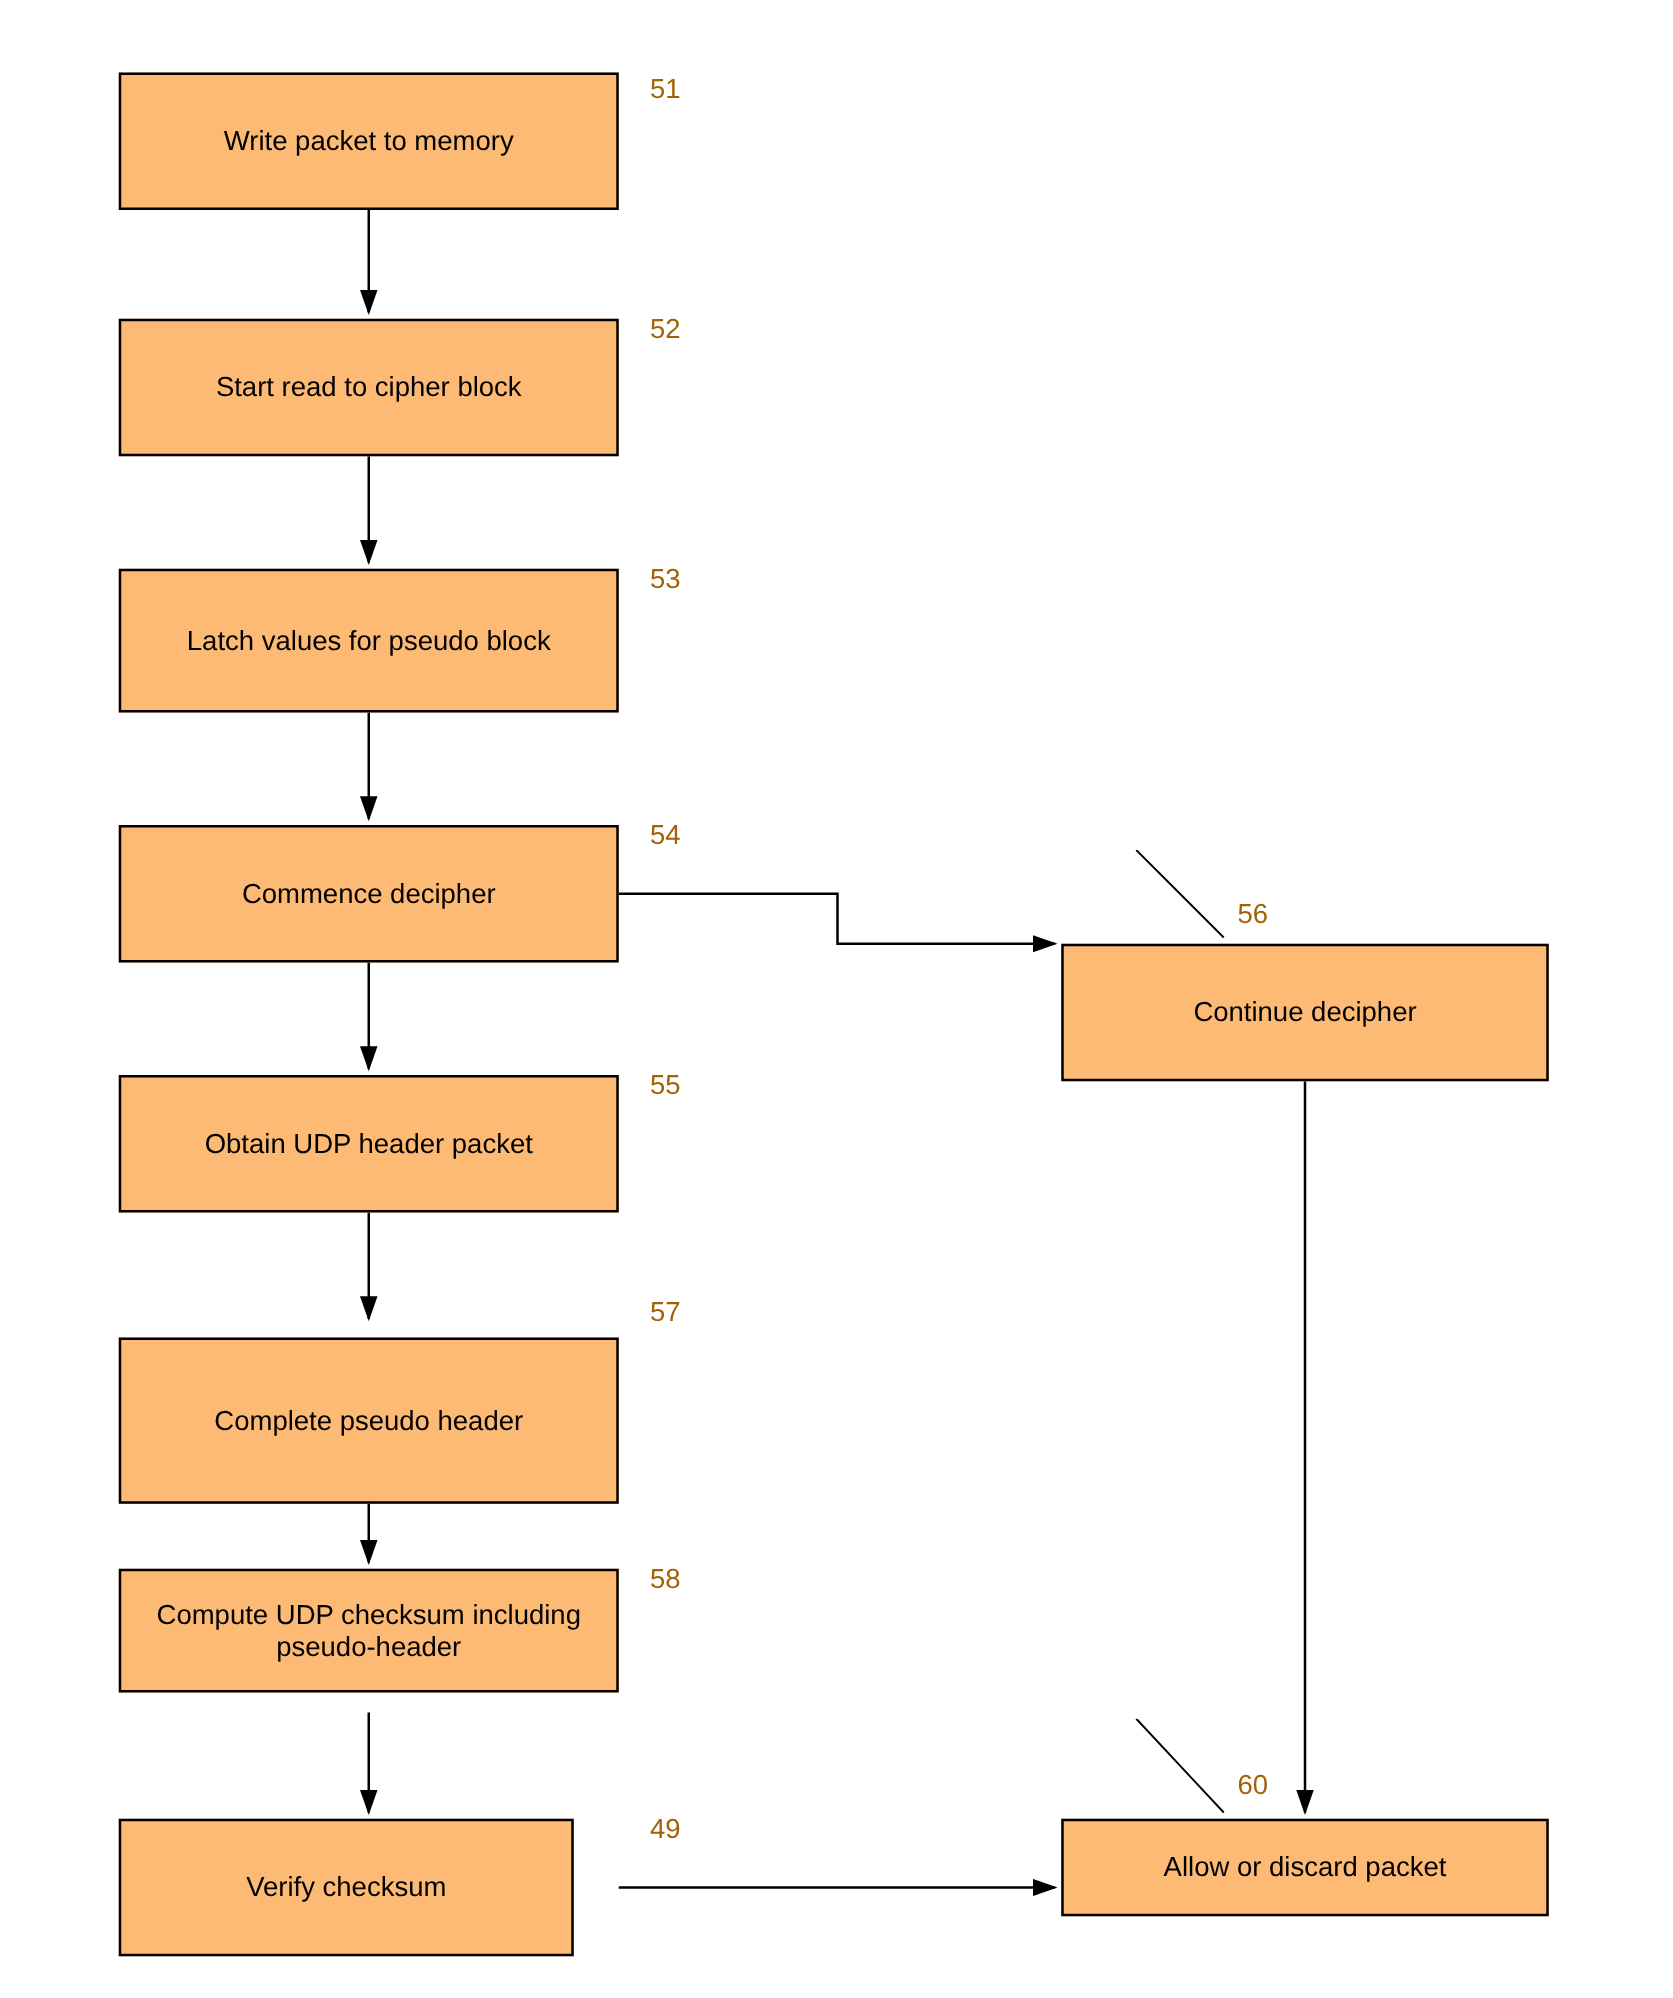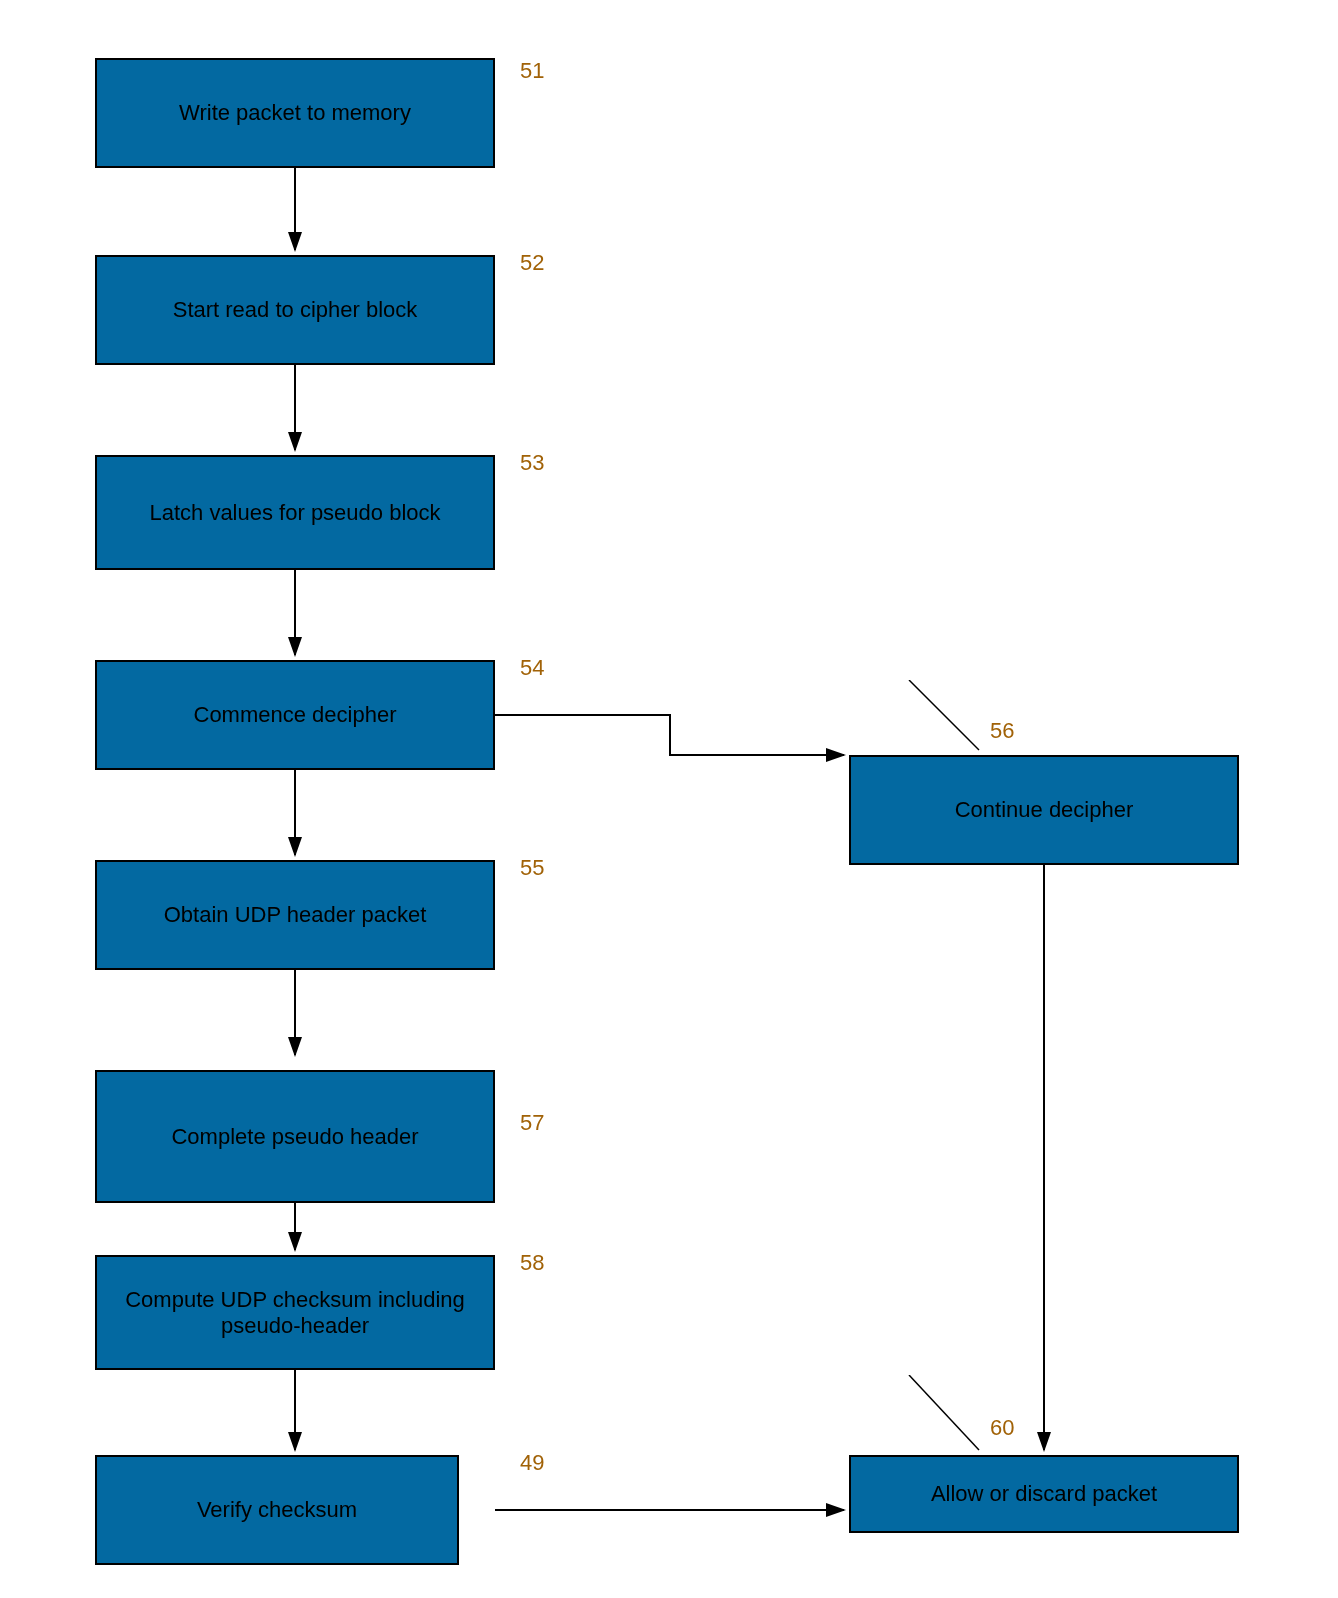--- a/index.html
+++ b/index.html
@@ -15,21 +15,21 @@
     .diagram-container {
       position: relative;
       width: 1338px;
       height: 1598px;
       background: #fff;
     }
 
     .flow-box {
       position: absolute;
       border: 2px solid #000;
-      background: #0369a1;
+      background: #fdba74;
       display: flex;
       align-items: center;
       justify-content: center;
       text-align: center;
       font-size: 22px;
       font-family: Arial, sans-serif;
       padding: 8px 16px;
     }
 
     .label-ref {
@@ -103,23 +103,23 @@
   <span class="label-ref" style="left:520px; top:655px;">54</span>
 
   <div class="flow-box" style="left:95px; top:860px; width:400px; height:110px;">
     <span>Obtain UDP header packet</span>
   </div>
   <span class="label-ref" style="left:520px; top:855px;">55</span>
 
   <div class="flow-box" style="left:95px; top:1070px; width:400px; height:133px;">
     <span>Complete pseudo header</span>
   </div>
-  <span class="label-ref" style="left:520px; top:1110px;">57</span>
+  <span class="label-ref" style="left:520px; top:1037px;">57</span>
 
-  <div class="flow-box" style="left:95px; top:1255px; width:400px; height:115px;justify-content:center;">
+  <div class="flow-box" style="left:95px; top:1255px; width:400px; height:99px;justify-content:center;">
     <span>Compute UDP checksum including pseudo-header</span>
   </div>
   <span class="label-ref" style="left:520px; top:1250px;">58</span>
 
   <div class="flow-box" style="left:95px; top:1455px; width:364px; height:110px;">
     <span>Verify checksum</span>
   </div>
   <span class="label-ref" style="left:520px; top:1450px;">49</span>
 
   <div class="flow-box" style="left:849px; top:755px; width:390px; height:110px;">

